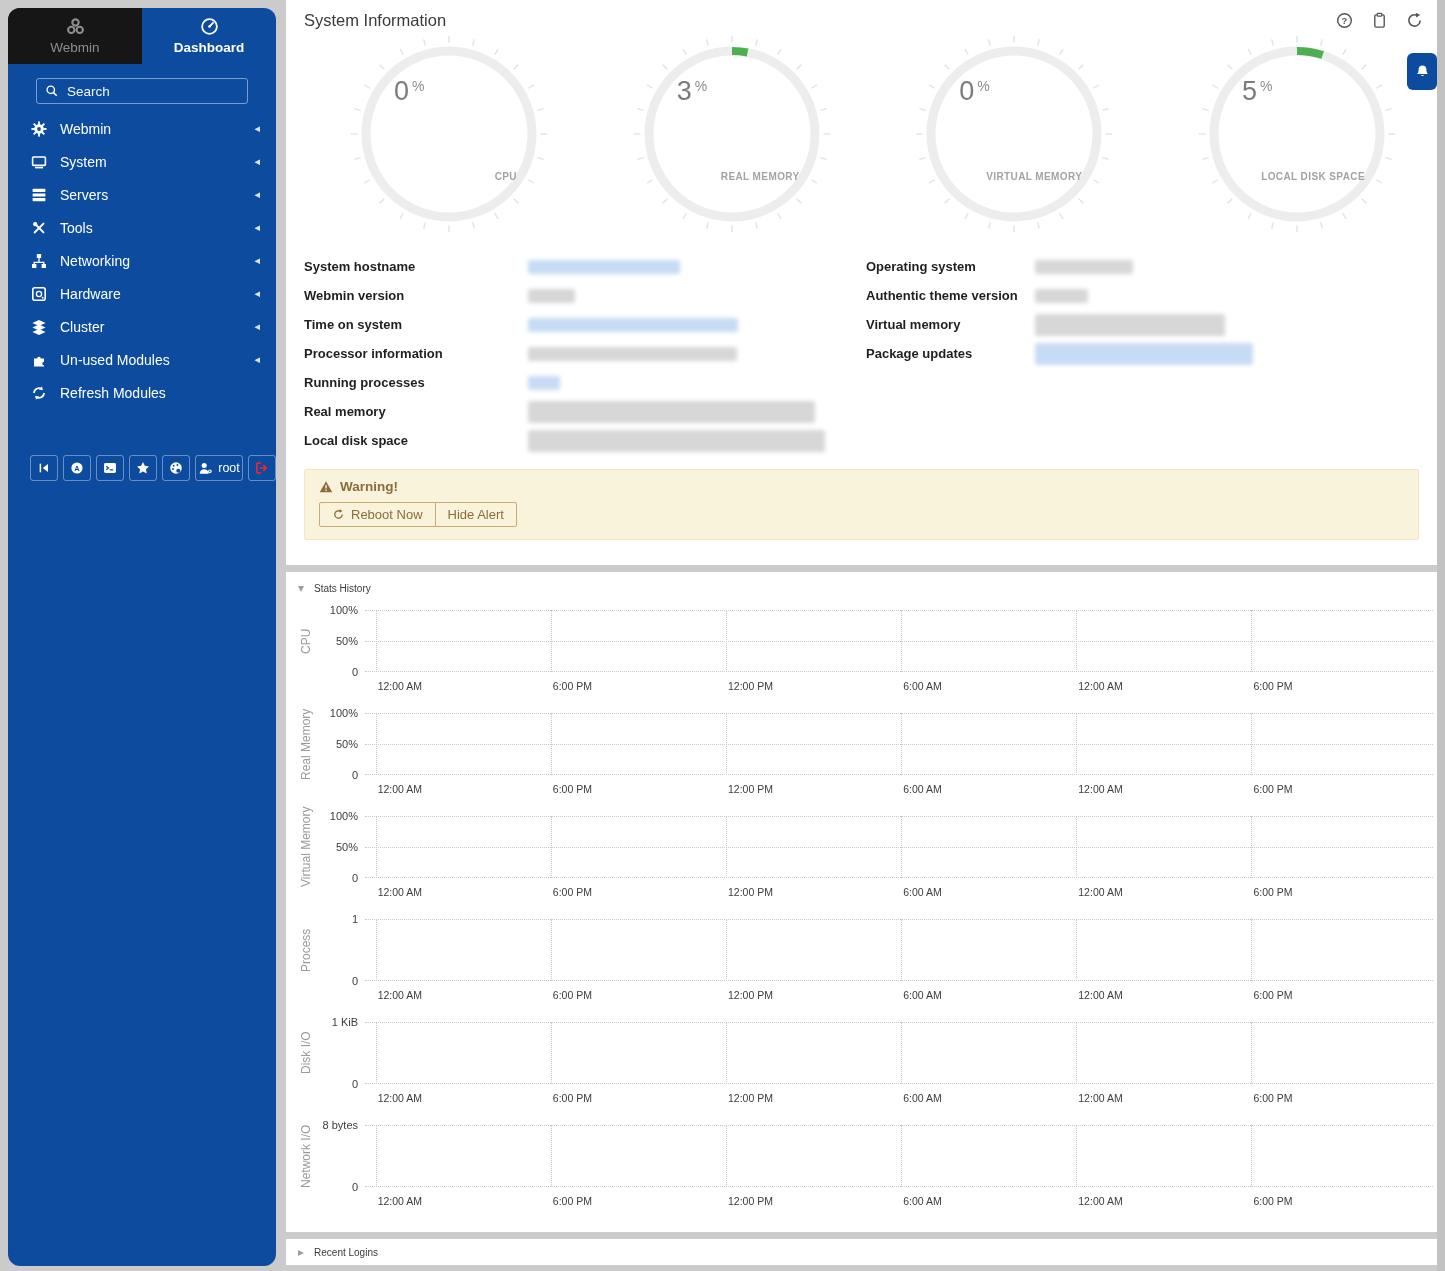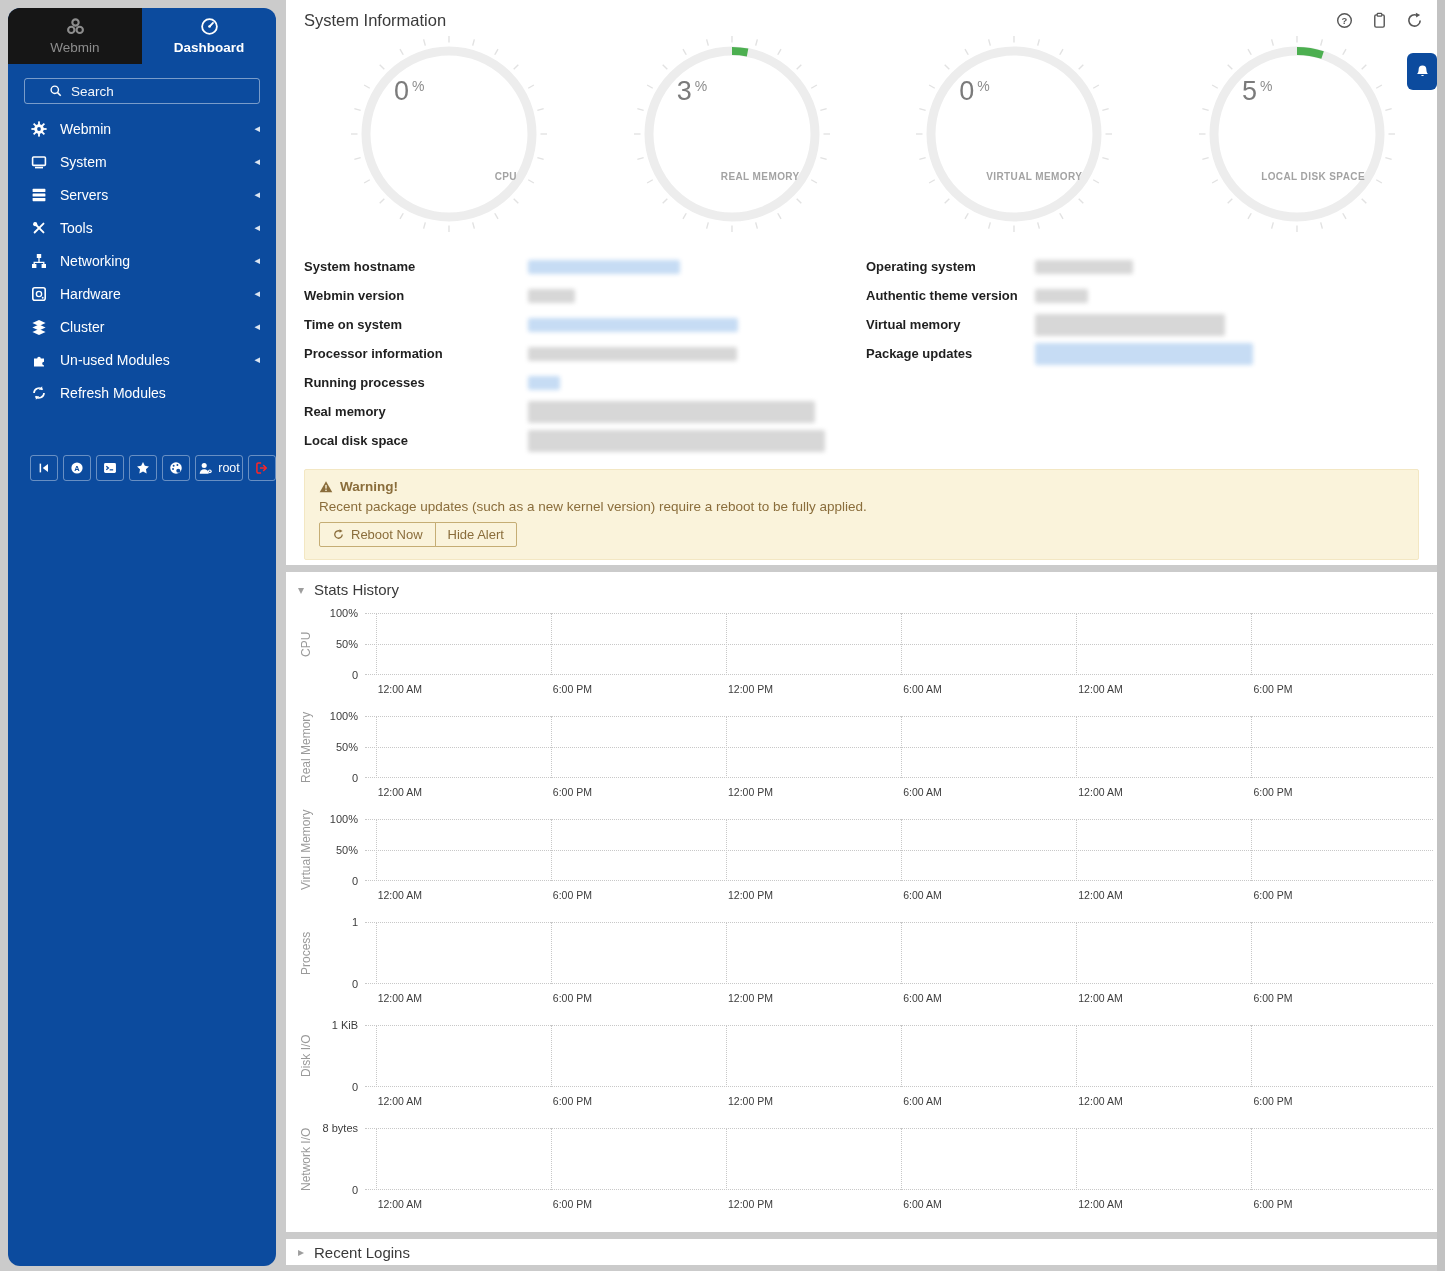--- a/index.html
+++ b/index.html
@@ -12,22 +12,22 @@
   .scroll-strip{position:absolute;right:0;top:0;width:8px;height:1271px;background:#c2c2c2}
 
   
   .sidebar{position:absolute;left:8px;top:8px;width:268px;height:1258px;
     background:#0c4b9e;border-radius:12px;color:#fff}
   .tabs{display:flex;height:56px}
   .tab{flex:1;display:flex;flex-direction:column;align-items:center;justify-content:center;
     gap:4px;font-size:13.5px;cursor:pointer}
   .tab-webmin{background:#161616;color:#8d8d8d;border-radius:12px 0 0 0}
   .tab-dashboard{color:#fff;font-weight:bold}
-  .search-box{margin:14px 16px 8px;border:1px solid rgba(255,255,255,.45);border-radius:3px;
-    height:24px;display:flex;align-items:center;padding:0 24px;gap:8px;cursor:text}
+  .search-box{margin:14px 28px 8px;border:1px solid rgba(255,255,255,.45);border-radius:3px;
+    height:24px;display:flex;align-items:center;padding:0 8px;gap:8px;cursor:text}
   .search-text{color:rgba(255,255,255,.95);font-size:13.5px}
   .menu{margin-top:8px}
   .menu-item{display:flex;align-items:center;height:33px;padding:0 16px 0 22px;
     font-size:14px;cursor:pointer}
   .mi-icon{width:17px;margin-right:13px;display:flex;justify-content:center;align-items:center}
   .chev{margin-left:auto;font-size:11px;color:rgba(255,255,255,.85)}
   .footer-btns{display:flex;gap:5px;margin:46px 0 0 22px}
   .fbtn{min-width:28px;height:26px;border:1px solid rgba(255,255,255,.38);border-radius:3px;
     display:flex;align-items:center;justify-content:center;color:#fff;font-size:12.5px;
     gap:5px;padding:0 5px;cursor:pointer;box-sizing:border-box}
@@ -74,21 +74,21 @@
   .warn-btns{display:inline-flex;margin-top:8px}
   .wbtn{border:1px solid #c5ad74;background:transparent;color:#8a6d3b;font-size:13px;
     padding:4px 12px;display:flex;align-items:center;gap:6px;cursor:pointer;
     font-family:"Liberation Sans",sans-serif}
   .wbtn:first-child{border-radius:2px 0 0 2px}
   .wbtn:last-child{border-radius:0 2px 2px 0;margin-left:-1px}
 
   
   .sec-header{display:flex;align-items:center;gap:10px;padding:9px 0 4px 12px;cursor:pointer}
   .sec-tri{color:#9e9e9e;font-size:12px}
-  .sec-title{font-size:15px;color:#3a3a3a}
+  .sec-title{font-size:10px;color:#3a3a3a}
   .charts{padding-top:3px}
   .chart{position:relative;height:103px}
   .plot{position:absolute;left:79px;right:4px;top:8px;height:62px}
   .hline{position:absolute;left:0;right:0;border-top:1px dotted #c8c8c8}
   .vline{position:absolute;top:0;bottom:0;border-left:1px dotted #c8c8c8}
   .ytick{position:absolute;left:0;width:72px;text-align:right;font-size:11px;color:#3c3c3c;
     transform:translateY(-50%);white-space:nowrap}
   .chart-ylab{position:absolute;left:12px;top:8px;height:62px;width:16px;display:flex;
     align-items:center;justify-content:center;color:#9a9a9a;font-size:12px;
     writing-mode:vertical-rl;transform:rotate(180deg);white-space:nowrap}
@@ -526,21 +526,20 @@
     <div class="warn-title">
       <span id="icon-warn">
           <svg width="14" height="14" viewBox="0 0 16 16" style="display:block">
             <path d="M8 1.4 15.2 14H.8z" fill="currentColor"></path>
             <rect x="7.2" y="5.6" width="1.6" height="4.2" fill="#faf3db"></rect>
             <rect x="7.2" y="11" width="1.6" height="1.6" fill="#faf3db"></rect>
           </svg>
         </span>
       <span>Warning!</span>
     </div>
-    <div class="warn-msg">Recent package updates (such as a new kernel version) require a reboot to be fully applied.</div>
     <div class="warn-btns">
       <button class="wbtn">
         <span id="icon-reboot">
             <svg width="13" height="13" viewBox="0 0 16 16" style="display:block">
               <path d="M12.6 8A4.6 4.6 0 1 1 9.9 3.8" fill="none" stroke="currentColor" stroke-width="1.6"></path>
               <path d="M9.2 1.6 13 3.6 9.4 5.8z" fill="currentColor"></path>
             </svg>
           </span>
         <span>Reboot Now</span>
       </button>

